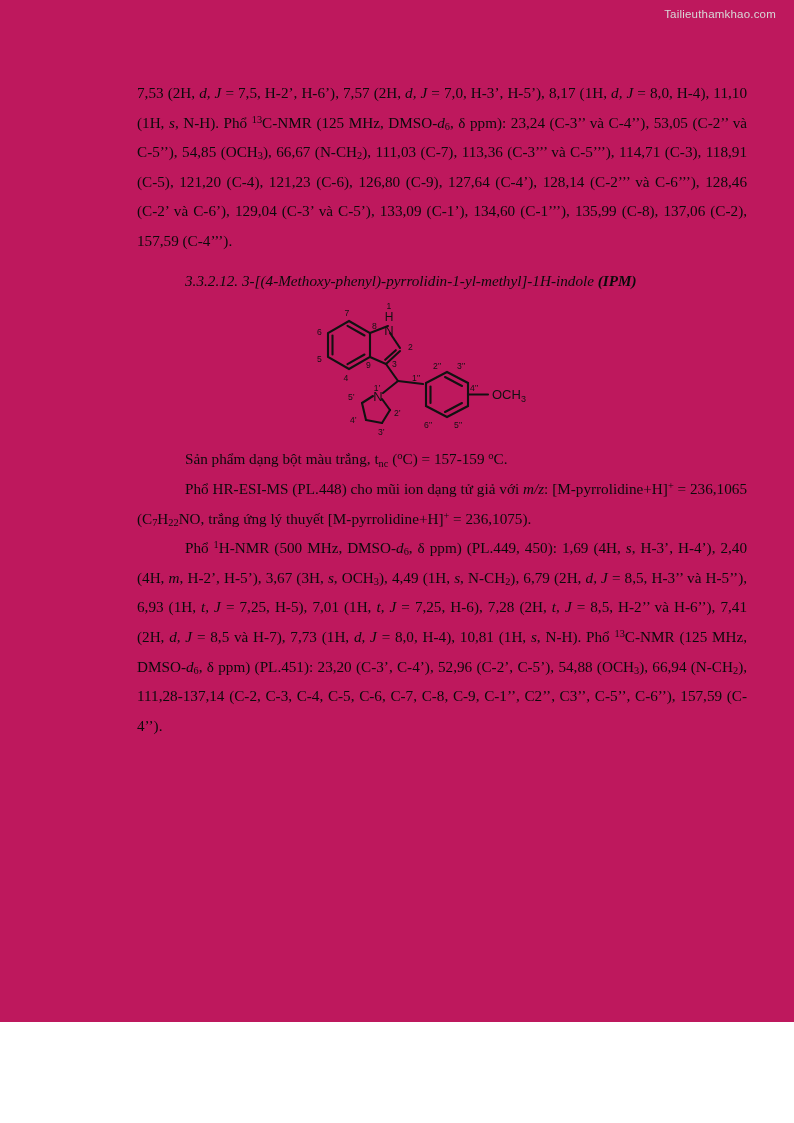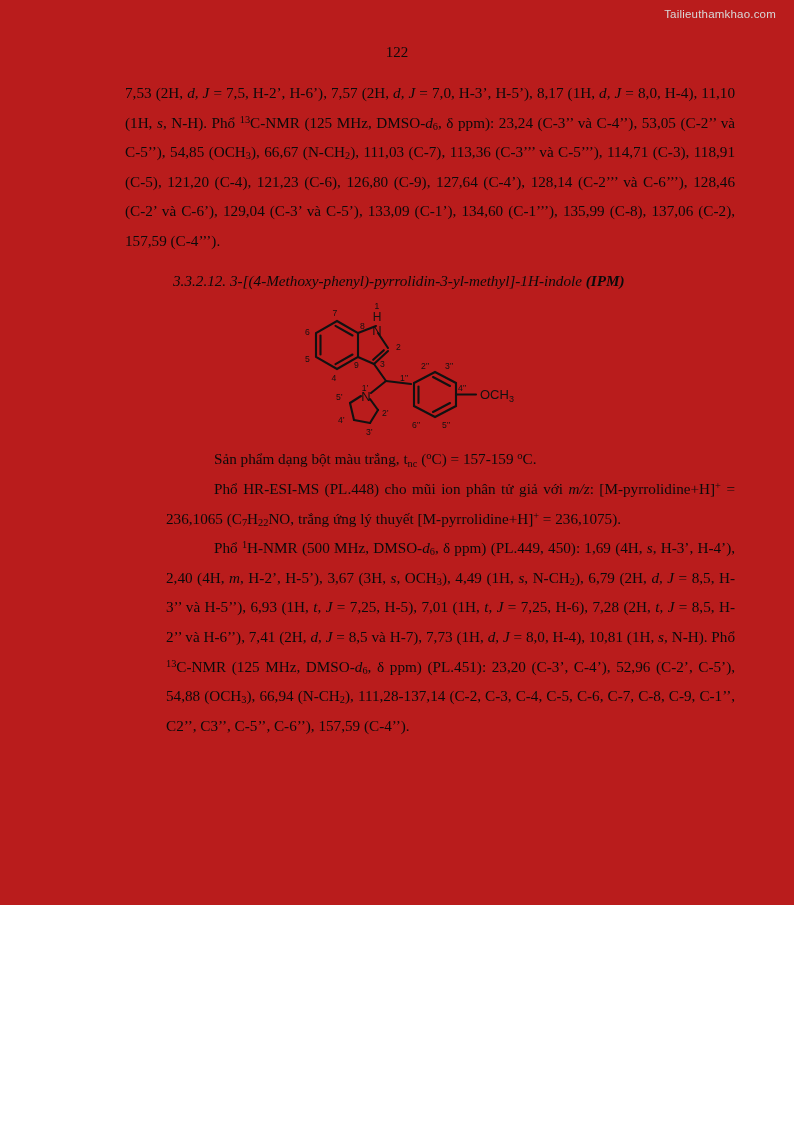--- a/index.html
+++ b/index.html
@@ -3,22 +3,22 @@
 <meta charset="utf-8">
 <style>
   html, body {
     margin: 0;
     padding: 0;
     background: #ffffff;
   }
   .page {
     position: relative;
     width: 794px;
-    height: 905px;
-    background: #b91c1c;
+    height: 1022px;
+    background: #be185d;
     font-family: "Liberation Serif", "DejaVu Serif", serif;
     color: #0a0a0a;
     overflow: hidden;
   }
   .watermark {
     position: absolute;
     top: 8px;
     right: 18px;
     font-family: "Liberation Sans", sans-serif;
     font-size: 11.5px;
@@ -29,33 +29,33 @@
   .pageno {
     position: absolute;
     top: 44px;
     left: 0;
     width: 794px;
     text-align: center;
     font-size: 15px;
   }
   .content {
     position: absolute;
-    left: 125px;
+    left: 137px;
     top: 78px;
     width: 610px;
   }
   p.body {
     margin: 0;
     font-size: 15.2px;
     line-height: 29.6px;
     text-align: justify;
     text-justify: inter-word;
     hyphens: none;
   }
-  p.indent { text-indent: 48px; margin-left: 41px; }
+  p.indent { text-indent: 48px; }
   .heading {
     margin: 0;
     padding-top: 10px;
     padding-bottom: 2px;
     font-size: 15.2px;
     line-height: 29.6px;
     font-style: italic;
     text-indent: 48px;
   }
   .heading b { font-weight: bold; }
@@ -76,27 +76,26 @@
     top: 0;
   }
 </style>
 </head>
 <body>
 
 <div class="page">
 
   <div class="watermark">Tailieuthamkhao.com</div>
 
-  <div class="pageno">122</div>
 
   <div class="content">
 
     <p class="body"><span>7,53 (2H, </span><i>d</i><i>, J</i><span> = 7,5, H-2’, H-6’), 7,57 (2H, </span><i>d</i><i>, J</i><span> = 7,0, H-3’, H-5’), 8,17 (1H, </span><i>d</i><i>, J</i><span> = 8,0, H-4), 11,10 (1H, </span><i>s</i><span>, N-H). Phổ </span><sup>13</sup><span>C-NMR (125 MHz, DMSO-</span><i>d</i><sub>6</sub><span>, δ ppm): 23,24 (C-3’’ và C-4’’), 53,05 (C-2’’ và C-5’’), 54,85 (OCH</span><sub>3</sub><span>), 66,67 (N-CH</span><sub>2</sub><span>), 111,03 (C-7), 113,36 (C-3’’’ và C-5’’’), 114,71 (C-3), 118,91 (C-5), 121,20 (C-4), 121,23 (C-6), 126,80 (C-9), 127,64 (C-4’), 128,14 (C-2’’’ và C-6’’’), 128,46 (C-2’ và C-6’), 129,04 (C-3’ và C-5’), 133,09 (C-1’), 134,60 (C-1’’’), 135,99 (C-8), 137,06 (C-2), 157,59 (C-4’’’).</span></p>
 
-    <p class="heading"><span>3.3.2.12.</span> <span>3-[(4-Methoxy-phenyl)-pyrrolidin-3-yl-methyl]-1H-indole</span> <b>(IPM)</b></p>
+    <p class="heading"><span>3.3.2.12.</span> <span>3-[(4-Methoxy-phenyl)-pyrrolidin-1-yl-methyl]-1H-indole</span> <b>(IPM)</b></p>
 
     <div class="struct-wrap">
       <div class="struct">
         <svg width="270" height="136" viewBox="0 0 270 136" xmlns="http://www.w3.org/2000/svg">
           <g stroke="#111111" stroke-width="2.1" fill="none" stroke-linecap="round">
 
             <polygon points="47,22 68,34 68,58 47,70 26,58 26,34" stroke="#111111" stroke-width="2.1" fill="none"></polygon>
 
             <line x1="30.5" y1="36.5" x2="30.5" y2="55.5"></line>
             <line x1="45.5" y1="26.8" x2="62.5" y2="36.5"></line>
@@ -167,18 +166,18 @@
               <text x="46" y="101">5’</text>
             </g>
           </g>
         </svg>
       </div>
     </div>
 
     <p class="body indent"><span>Sản phẩm dạng bột màu trắng, t</span><sub>nc</sub><span> (</span><span class="deg">o</span><span>C) = 157-159 </span><span class="deg">o</span><span>C.</span></p>
 
 
-    <p class="body indent"><span>Phổ HR-ESI-MS (PL.448) cho mũi ion phân tử giả với </span><i>m/z</i><span>: [M-pyrrolidine+H]</span><sup>+</sup><span> = 236,1065 (C</span><sub>7</sub><span>H</span><sub>22</sub><span>NO, trắng ứng lý thuyết [M-pyrrolidine+H]</span><sup>+</sup><span> = 236,1075).</span></p>
+    <p class="body indent"><span>Phổ HR-ESI-MS (PL.448) cho mũi ion dạng tử giả với </span><i>m/z</i><span>: [M-pyrrolidine+H]</span><sup>+</sup><span> = 236,1065 (C</span><sub>7</sub><span>H</span><sub>22</sub><span>NO, trắng ứng lý thuyết [M-pyrrolidine+H]</span><sup>+</sup><span> = 236,1075).</span></p>
 
     <p class="body indent"><span>Phổ </span><sup>1</sup><span>H-NMR (500 MHz, DMSO-</span><i>d</i><sub>6</sub><span>, δ ppm) (PL.449, 450): 1,69 (4H, </span><i>s</i><span>, H-3’, H-4’), 2,40 (4H, </span><i>m</i><span>, H-2’, H-5’), 3,67 (3H, </span><i>s</i><span>, OCH</span><sub>3</sub><span>), 4,49 (1H, </span><i>s</i><span>, N-CH</span><sub>2</sub><span>), 6,79 (2H, </span><i>d</i><i>, J</i><span> = 8,5, H-3’’ và H-5’’), 6,93 (1H, </span><i>t</i><i>, J</i><span> = 7,25, H-5), 7,01 (1H, </span><i>t</i><i>, J</i><span> = 7,25, H-6), 7,28 (2H, </span><i>t</i><i>, J</i><span> = 8,5, H-2’’ và H-6’’), 7,41 (2H, </span><i>d</i><i>, J</i><span> = 8,5 và H-7), 7,73 (1H, </span><i>d</i><i>, J</i><span> = 8,0, H-4), 10,81 (1H, </span><i>s</i><span>, N-H). Phổ </span><sup>13</sup><span>C-NMR (125 MHz, DMSO-</span><i>d</i><sub>6</sub><span>, δ ppm) (PL.451): 23,20 (C-3’, C-4’), 52,96 (C-2’, C-5’), 54,88 (OCH</span><sub>3</sub><span>), 66,94 (N-CH</span><sub>2</sub><span>), 111,28-137,14 (C-2, C-3, C-4, C-5, C-6, C-7, C-8, C-9, C-1’’, C2’’, C3’’, C-5’’, C-6’’), 157,59 (C-4’’).</span></p>
 
   </div>
 </div>
 
 </body></html>

